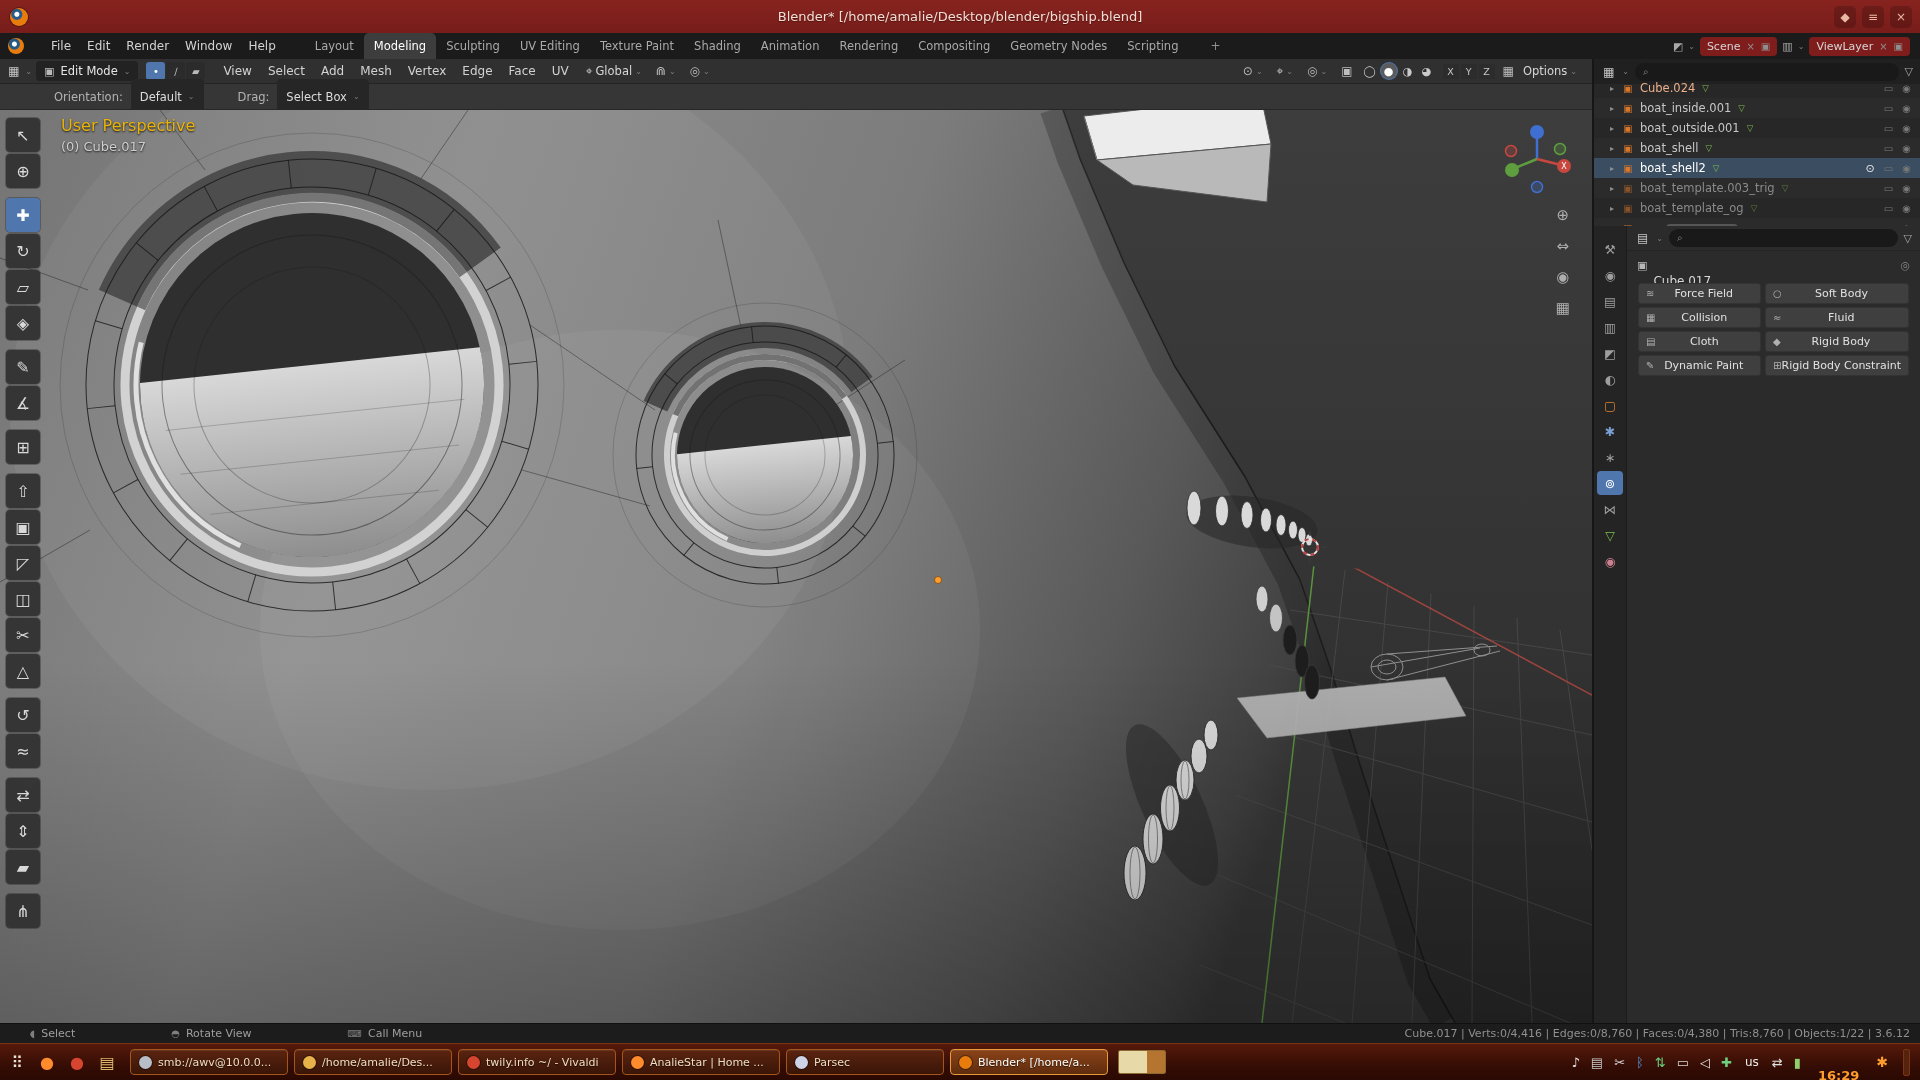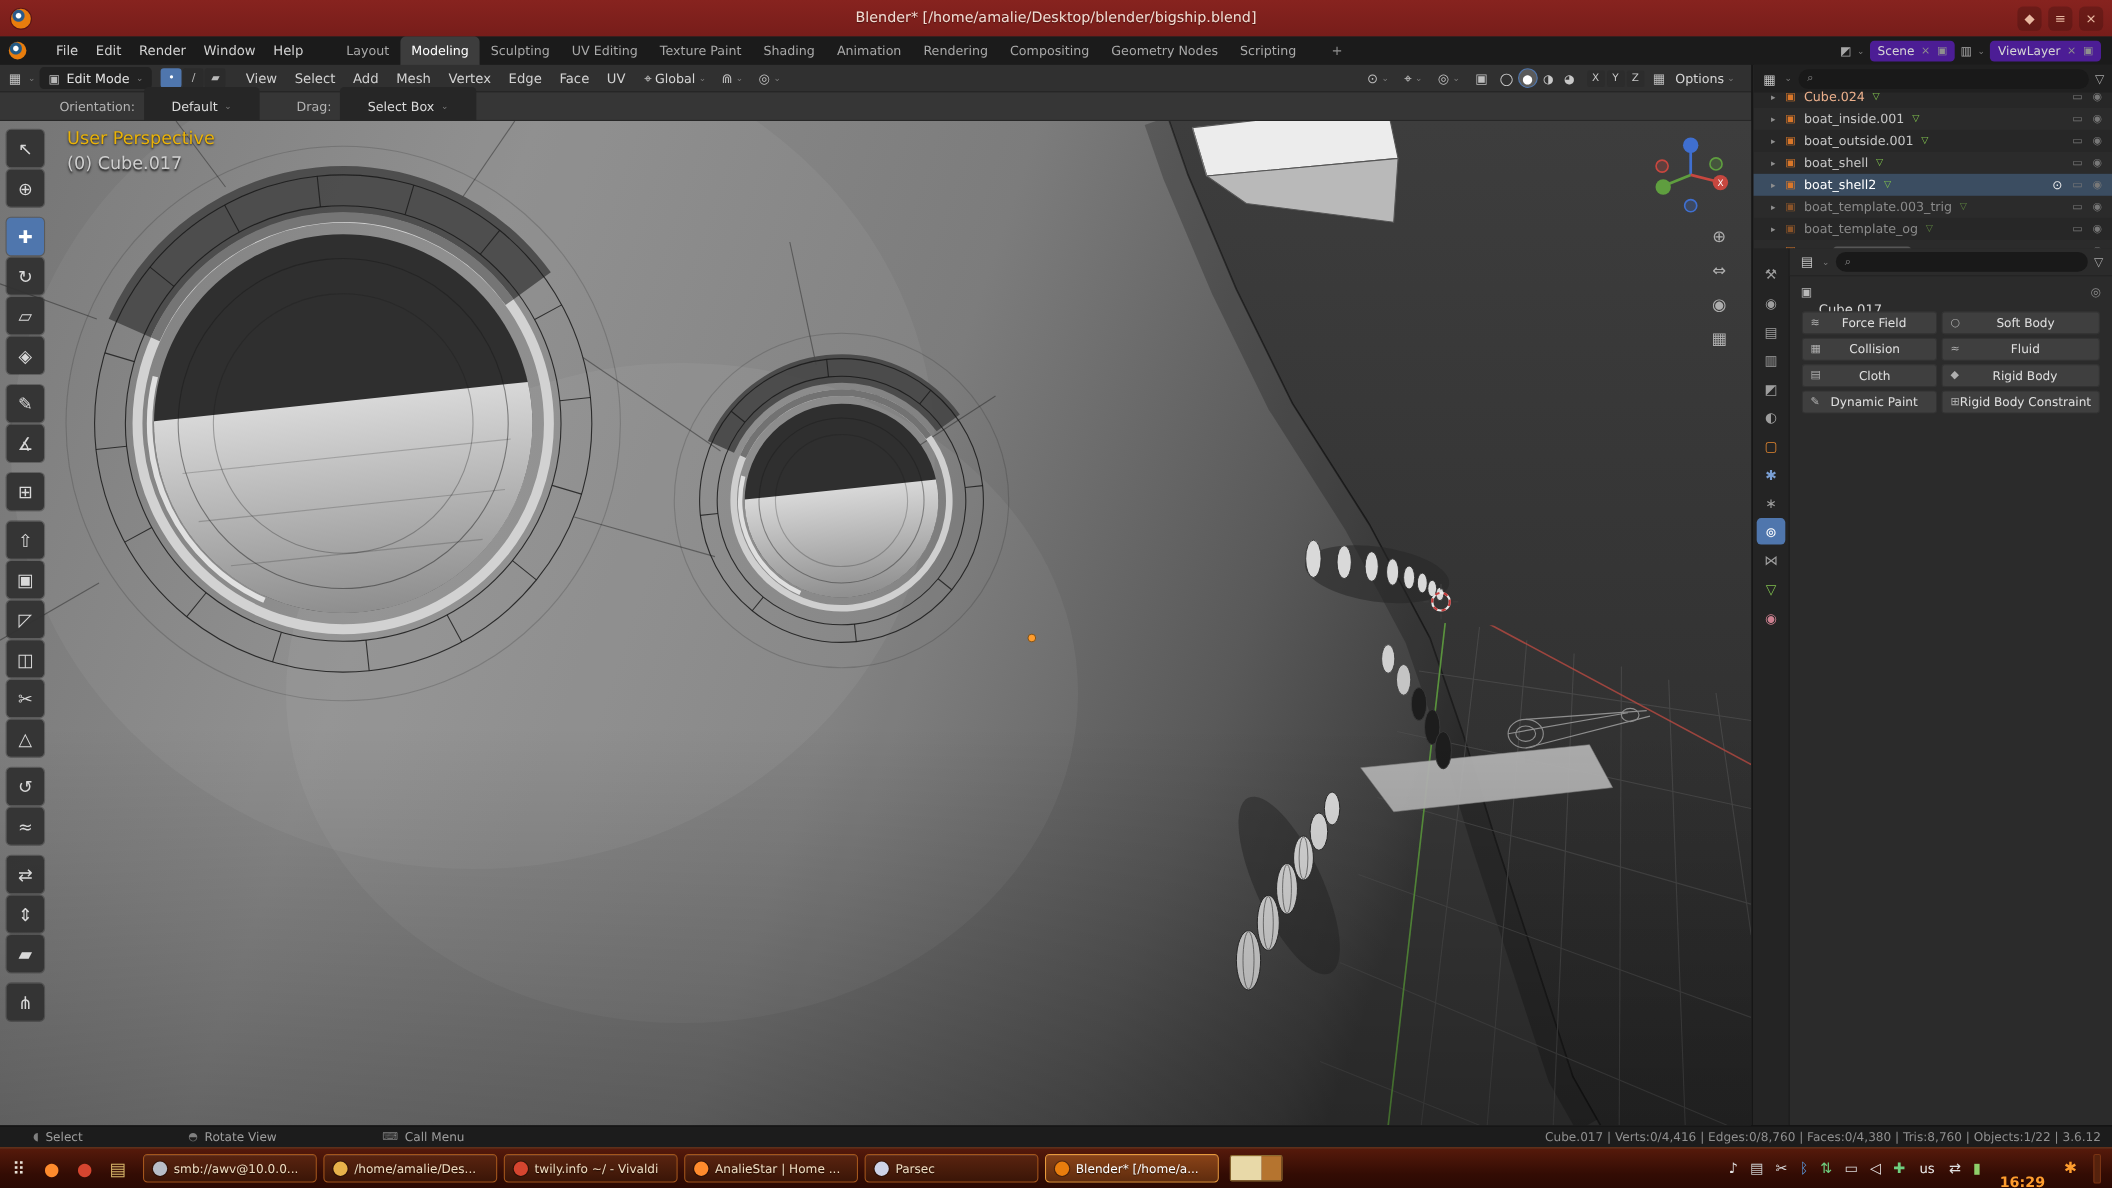--- a/index.html
+++ b/index.html
@@ -21,21 +21,21 @@
     background:radial-gradient(circle at 40% 38%, #fff 0 2px, #235a85 3px 5px, #e87d0d 6px); }
   .menus { display:flex; }
   .menu-item { padding:0 8px; line-height:26px; font-size:12px; color:#d2d2d2; cursor:default; }
   .workspaces { display:flex; margin-left:8px; }
   .ws-tab { padding:0 10px; line-height:26px; font-size:11.5px; color:#a9a9a9; white-space:nowrap; }
   .ws-tab.active { background:#3d3d3d; color:#fff; border-radius:5px 5px 0 0; }
   .ws-add { padding:0 9px; line-height:26px; color:#8f8f8f; font-size:12px; }
   .mb-right { margin-left:auto; display:flex; align-items:center; gap:5px; margin-right:4px; }
   .mini-icon { color:#a8a8a8; font-size:11px; }
   .mini-chev { color:#7d7d7d; font-size:8px; }
-  .pill { background:#4c1d95; border-radius:4px; height:19px; display:flex; align-items:center; gap:6px; padding:0 7px; font-size:11px; color:#d5d5d5; }
+  .pill { background:#7f1d1d; border-radius:4px; height:19px; display:flex; align-items:center; gap:6px; padding:0 7px; font-size:11px; color:#d5d5d5; }
   .pill .p-ic { color:#8f8f8f; font-size:10px; }
 
   
   .main { flex:1; display:flex; min-height:0; }
   .vp-col { width:1592px; display:flex; flex-direction:column; min-width:0; }
 
   .vp-header { height:25px; background:#303030; border-bottom:1px solid #232323; display:flex; align-items:center; padding:0 6px; gap:4px; flex:0 0 auto; }
   .ed-icon { color:#c4c4c4; font-size:12px; padding:0 2px; }
   .mode-pill { background:#222; border-radius:4px; height:20px; display:flex; align-items:center; gap:6px; padding:0 8px; }
   .mode-pill .mp-cube { color:#b8b8b8; font-size:11px; }
@@ -49,29 +49,29 @@
   .hdr-ic { color:#bdbdbd; font-size:12px; }
   .hdr-label { color:#d6d6d6; font-size:11.5px; }
   .vp-right { margin-left:auto; display:flex; align-items:center; gap:4px; padding-right:4px; }
   .shade { width:16px; height:16px; border-radius:50%; color:#c9c9c9; font-size:11px; display:flex; align-items:center; justify-content:center; }
   .shade.active { background:#5b5b5b; color:#fff; box-shadow:0 0 0 1px var(--accent); }
   .axis-row { display:flex; gap:2px; margin:0 4px; }
   .axis-btn { width:16px; height:15px; background:#2c2c2c; border-radius:2px; color:#c8c8c8; font-size:9.5px; display:flex; align-items:center; justify-content:center; }
 
   .tool-settings { height:26px; background:#363636; border-bottom:1px solid #272727; display:flex; align-items:center; padding-left:54px; gap:8px; flex:0 0 auto; }
   .ts-label { font-size:11.5px; color:#b3b3b3; }
-  .ts-pill { background:#262626; border-radius:4px; height:35px; display:flex; align-items:center; gap:6px; padding:0 25px; font-size:11.5px; color:#dcdcdc; }
+  .ts-pill { background:#262626; border-radius:4px; height:35px; display:flex; align-items:center; gap:6px; padding:0 9px; font-size:11.5px; color:#dcdcdc; }
   .ts-gap { width:18px; }
 
   
   .canvas { flex:1; position:relative; background:#333; overflow:hidden; }
   .scene-svg { position:absolute; inset:0; width:100%; height:100%; }
   .vp-labels { position:absolute; left:61px; top:6px; text-shadow:0 1px 2px rgba(0,0,0,.85); pointer-events:none; }
   .vp-labels .l1 { font-size:16px; color:#eab308; }
-  .vp-labels .l2 { font-size:16px; color:#cfcfcf; margin-top:4px; }
+  .vp-labels .l2 { font-size:13px; color:#cfcfcf; margin-top:4px; }
 
   .toolbar { position:absolute; left:6px; top:8px; display:flex; flex-direction:column; }
   .tool-btn { width:34px; height:34px; margin-bottom:2px; background:rgba(50,50,50,.96); border-radius:4px; display:flex; align-items:center; justify-content:center; box-shadow:0 0 0 1px rgba(0,0,0,.25); }
   .tool-btn.grp { margin-top:8px; }
   .tool-btn.active { background:var(--accent); }
   .tool-g { color:#d8d8d8; font-size:16px; }
   .tool-btn.active .tool-g { color:#fff; }
 
   .gizmo { position:absolute; right:17px; top:11px; width:76px; height:76px; }
   .nav-icons { position:absolute; right:22px; top:96px; display:flex; flex-direction:column; gap:13px; align-items:center; }

